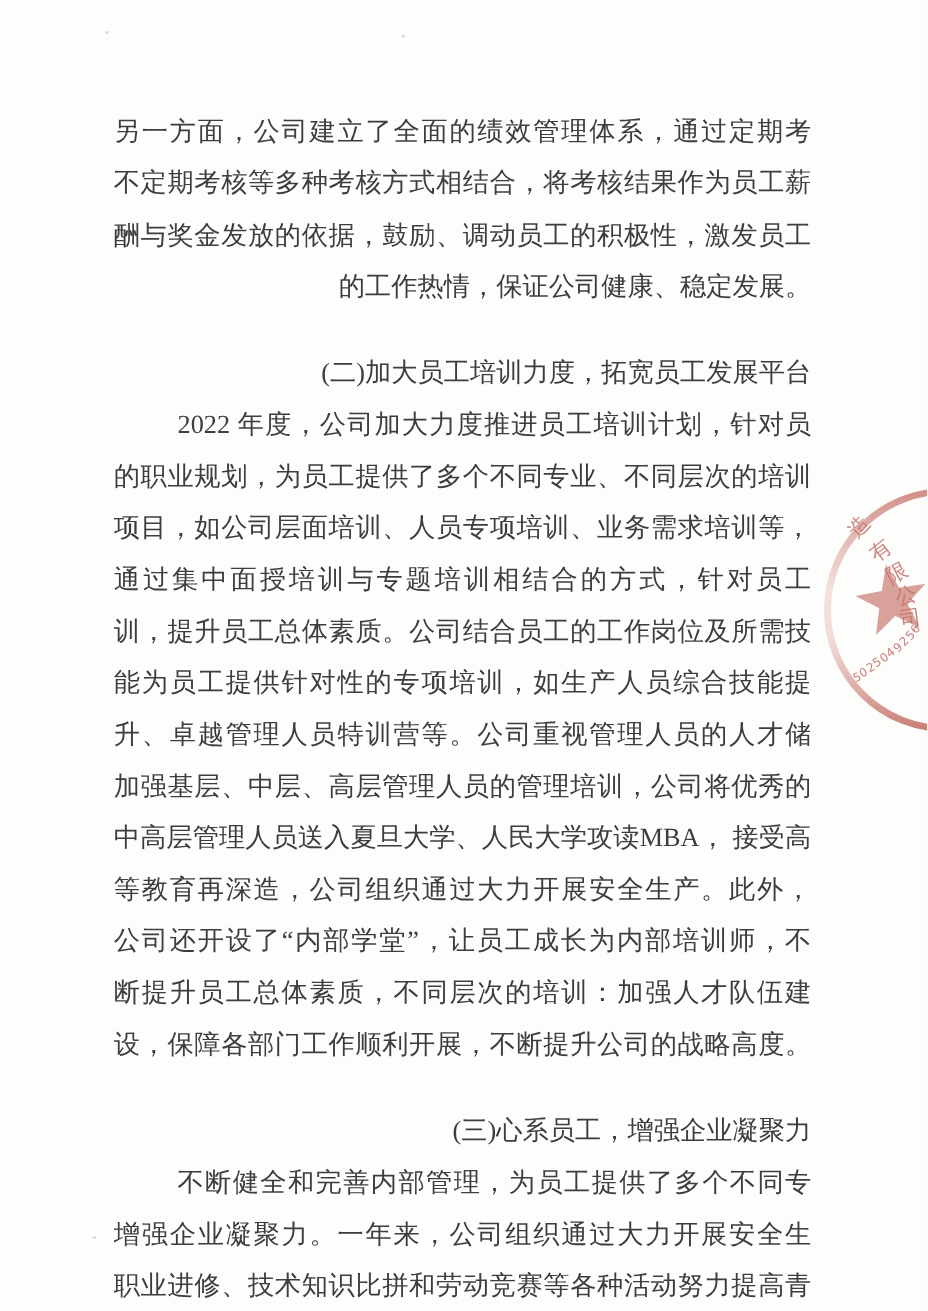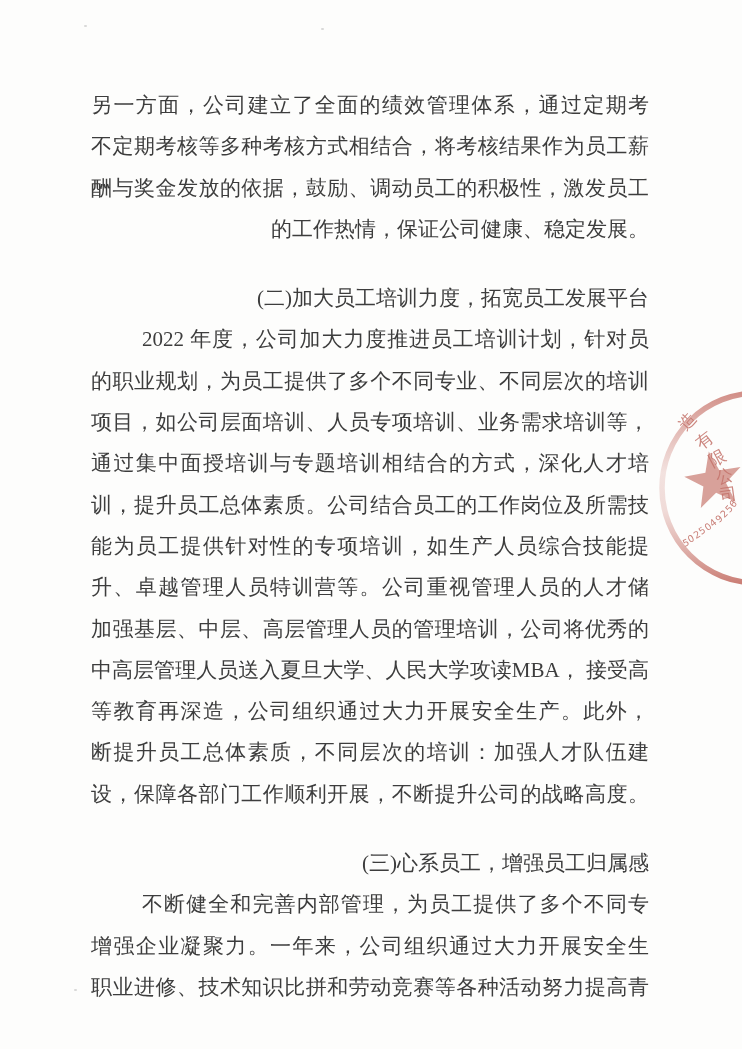--- a/index.html
+++ b/index.html
@@ -61,30 +61,31 @@
 
   <div class="content">
     <div class="line j">另一方面，公司建立了全面的绩效管理体系，通过定期考核、</div>
     <div class="line j">不定期考核等多种考核方式相结合，将考核结果作为员工薪</div>
     <div class="line j">酬与奖金发放的依据，鼓励、调动员工的积极性，激发员工</div>
     <div class="line">的工作热情，保证公司健康、稳定发展。</div>
     <div class="line ind1">(二)加大员工培训力度，拓宽员工发展平台</div>
     <div class="line j ind2">2022 年度，公司加大力度推进员工培训计划，针对员工</div>
     <div class="line j">的职业规划，为员工提供了多个不同专业、不同层次的培训</div>
     <div class="line j">项目，如公司层面培训、人员专项培训、业务需求培训等，</div>
-    <div class="line j">通过集中面授培训与专题培训相结合的方式，深化人才培</div>
+    <div class="line j">通过集中面授培训与专题培训相结合的方式，针对员工</div>
     <div class="line j">训，提升员工总体素质。公司结合员工的工作岗位及所需技</div>
     <div class="line j">能为员工提供针对性的专项培训，如生产人员综合技能提</div>
     <div class="line j">升、卓越管理人员特训营等。公司重视管理人员的人才储备，</div>
     <div class="line j">加强基层、中层、高层管理人员的管理培训，公司将优秀的</div>
     <div class="line j">中高层管理人员送入夏旦大学、人民大学攻读MBA， 接受高</div>
     <div class="line j">等教育再深造，公司组织通过大力开展安全生产。此外，</div>
+    <div class="line j">公司还开设了“内部学堂”，让员工成长为内部培训师，不</div>
     <div class="line j">断提升员工总体素质，不同层次的培训：加强人才队伍建</div>
     <div class="line j">设，保障各部门工作顺利开展，不断提升公司的战略高度。</div>
-    <div class="line ind1">(三)心系员工，增强员工归属感</div>
+    <div class="line ind1">(三)心系员工，增强企业凝聚力</div>
     <div class="line j ind2">不断健全和完善内部管理，为员工提供了多个不同专业，</div>
     <div class="line j">增强企业凝聚力。一年来，公司组织通过大力开展安全生产、</div>
     <div class="line j">职业进修、技术知识比拼和劳动竞赛等各种活动努力提高青</div>
   </div>
 
   <div class="seal">
     <svg width="102" height="210" viewBox="640 380 102 210">
       <defs>
         <linearGradient id="ringFade" x1="0" y1="0" x2="0" y2="1">
           <stop offset="0" stop-color="#cd837b" stop-opacity="0.9"></stop>

